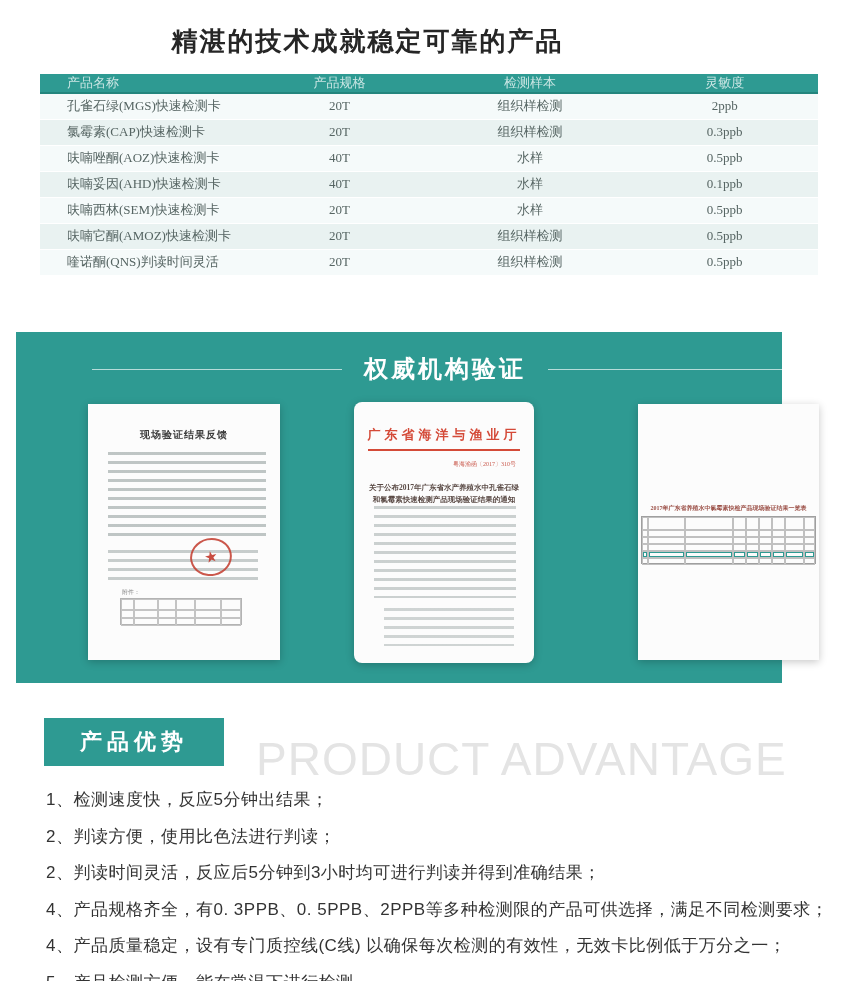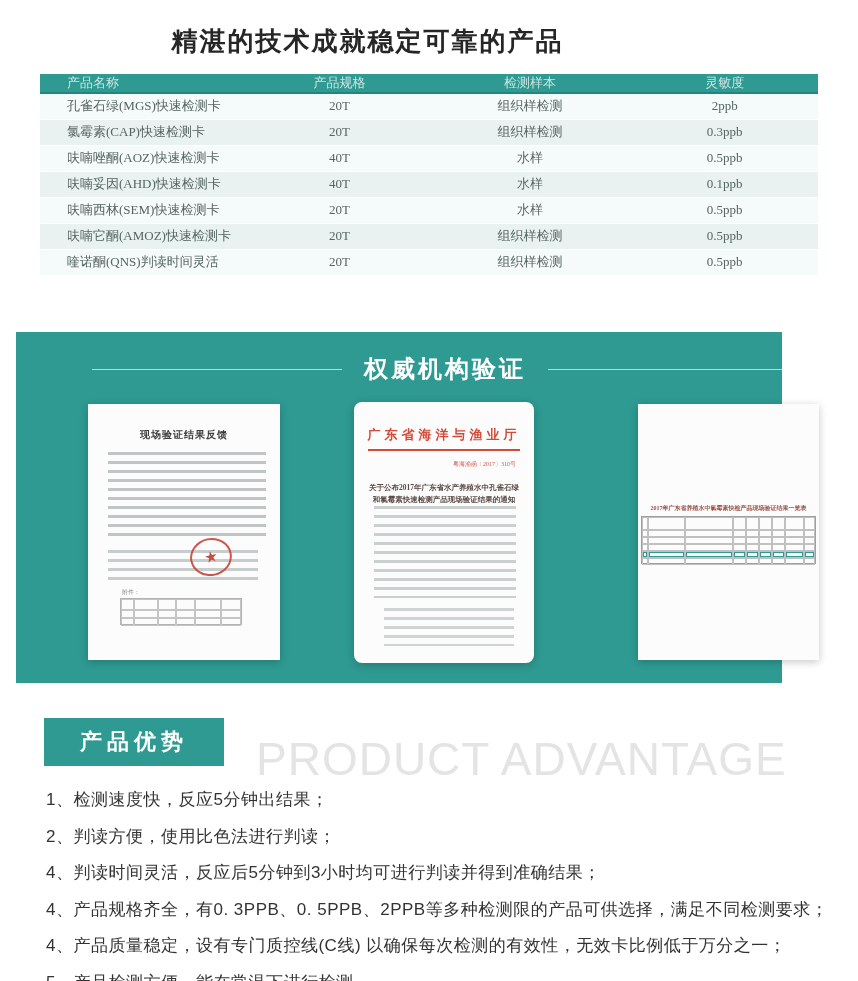--- a/index.html
+++ b/index.html
@@ -329,17 +329,17 @@
 </div>
 
 <div class="adv-box">
   <span class="cn">产品优势</span>
 </div>
 <div class="adv-en">PRODUCT ADVANTAGE</div>
 
 <ul class="adv-list">
   <li>1、检测速度快，反应5分钟出结果；</li>
   <li>2、判读方便，使用比色法进行判读；</li>
-  <li>4、判读时间灵活，反应后5分钟到3小时均可进行判读并得到准确结果；</li>
+  <li>2、判读时间灵活，反应后5分钟到3小时均可进行判读并得到准确结果；</li>
   <li>4、产品规格齐全，有0. 3PPB、0. 5PPB、2PPB等多种检测限的产品可供选择，满足不同检测要求；</li>
   <li>4、产品质量稳定，设有专门质控线(C线) 以确保每次检测的有效性，无效卡比例低于万分之一；</li>
   <li>5、产品检测方便，能在常温下进行检测。</li>
 </ul>
 
 </body></html>

